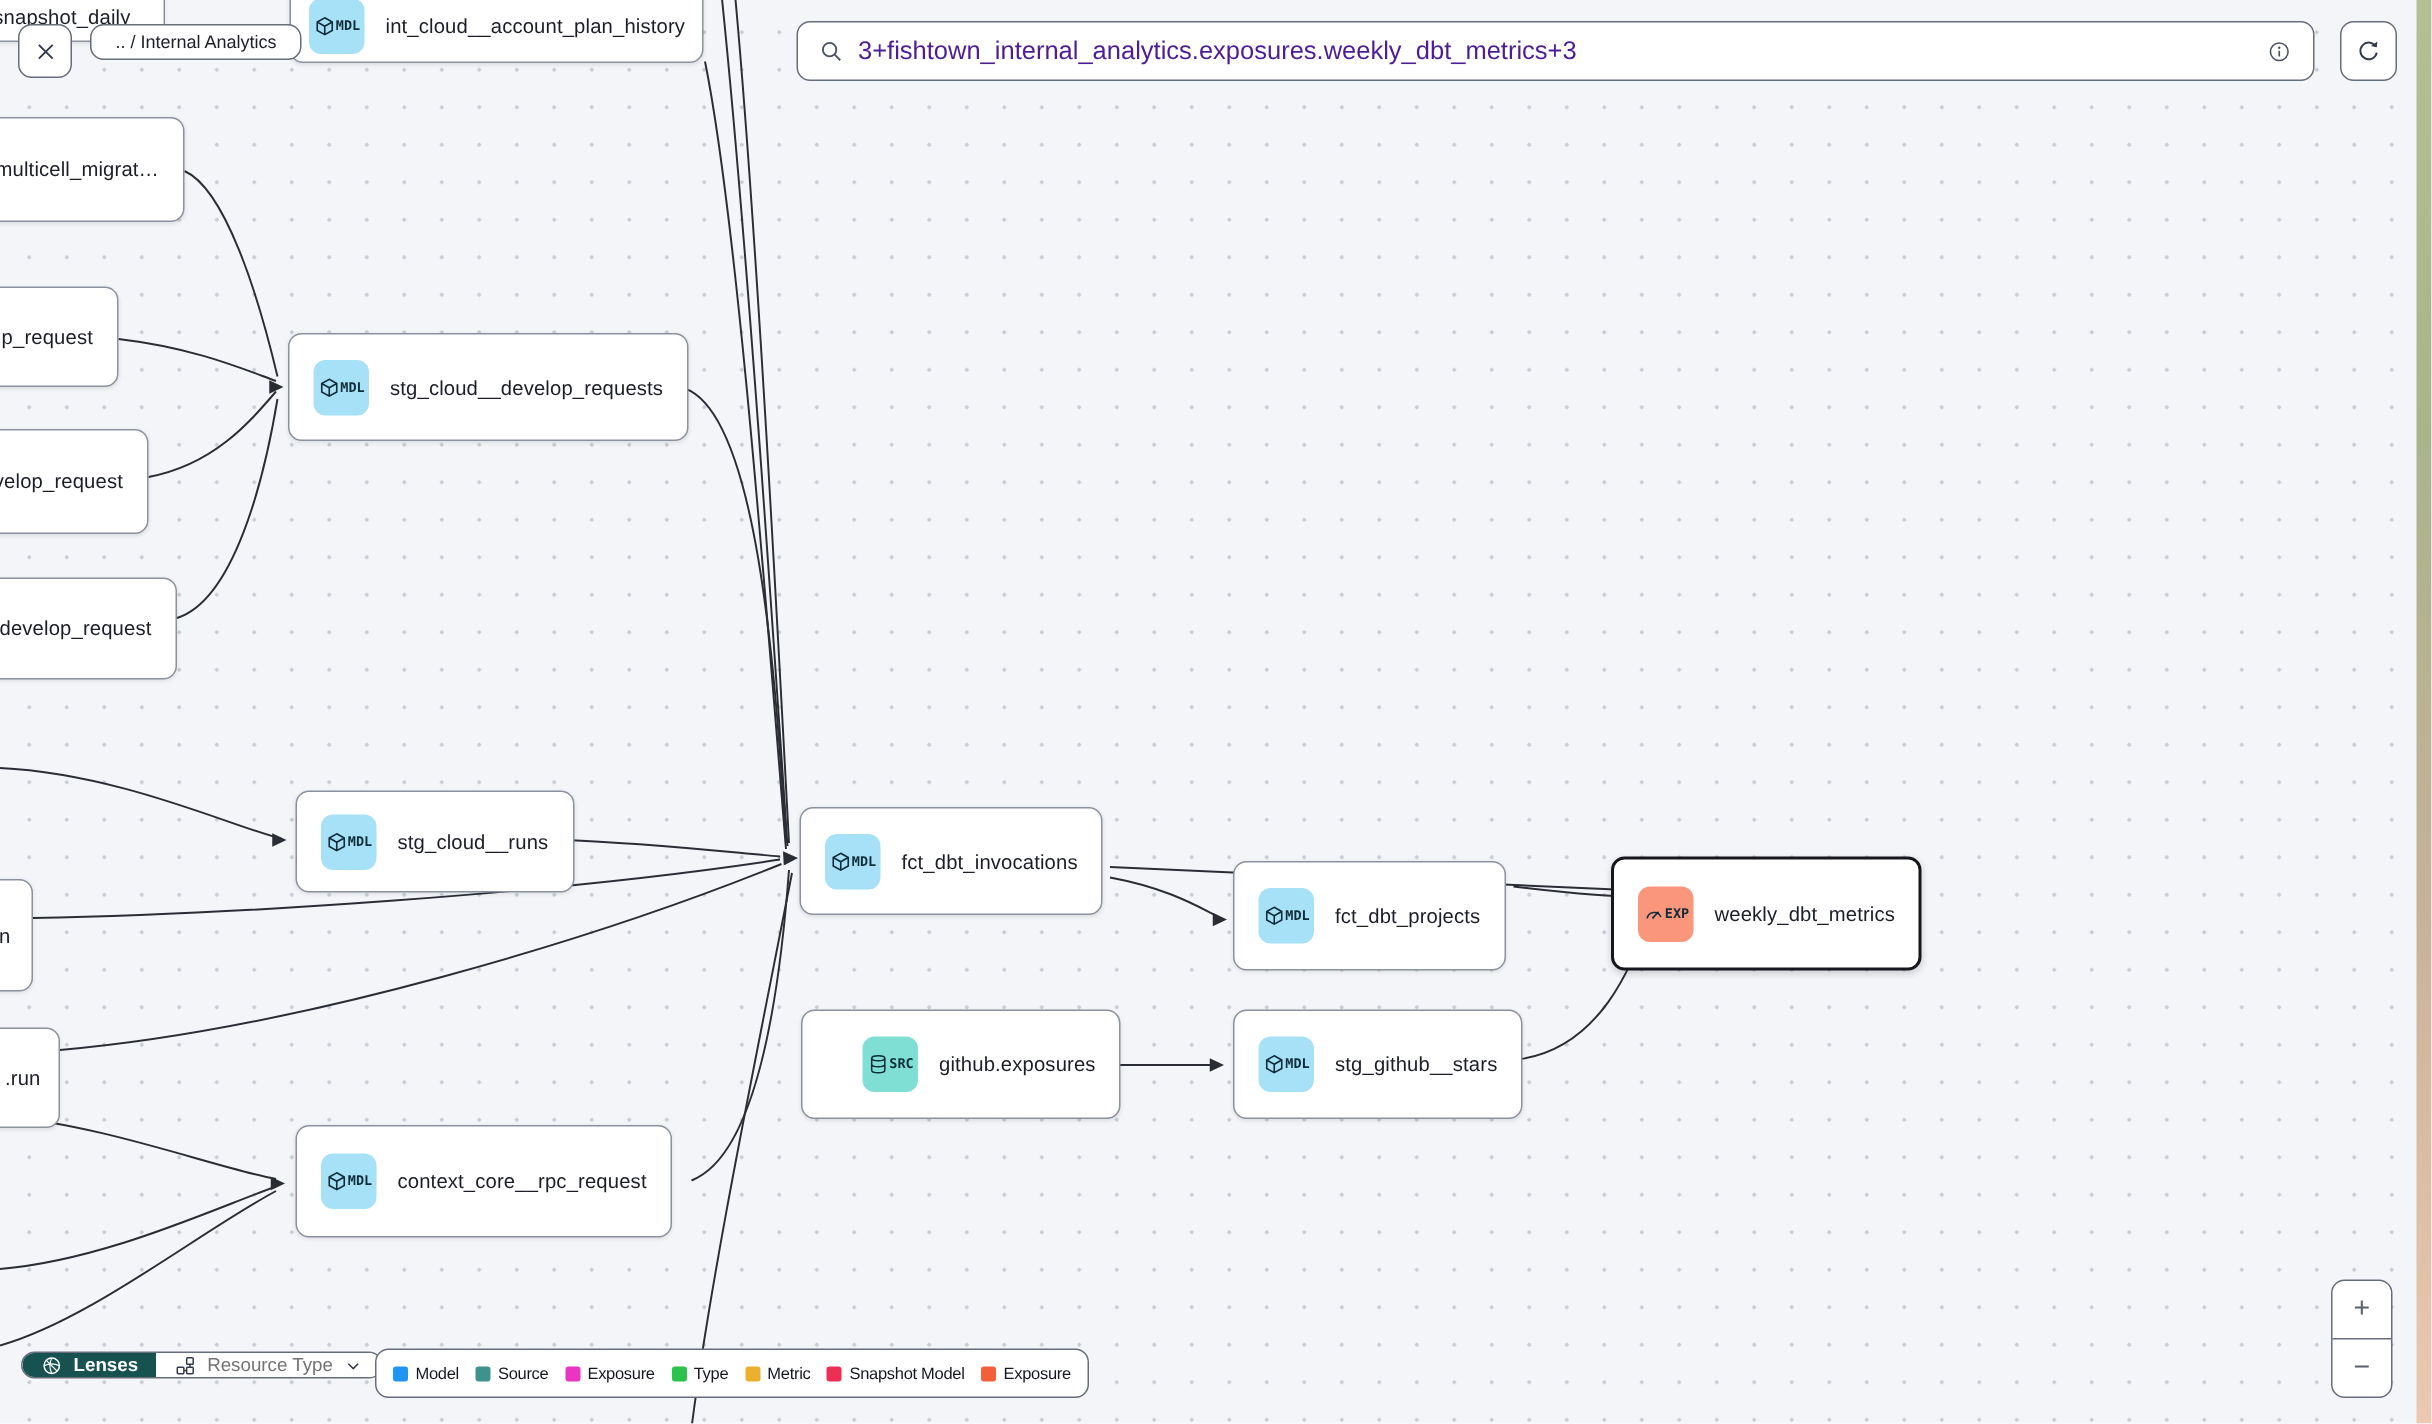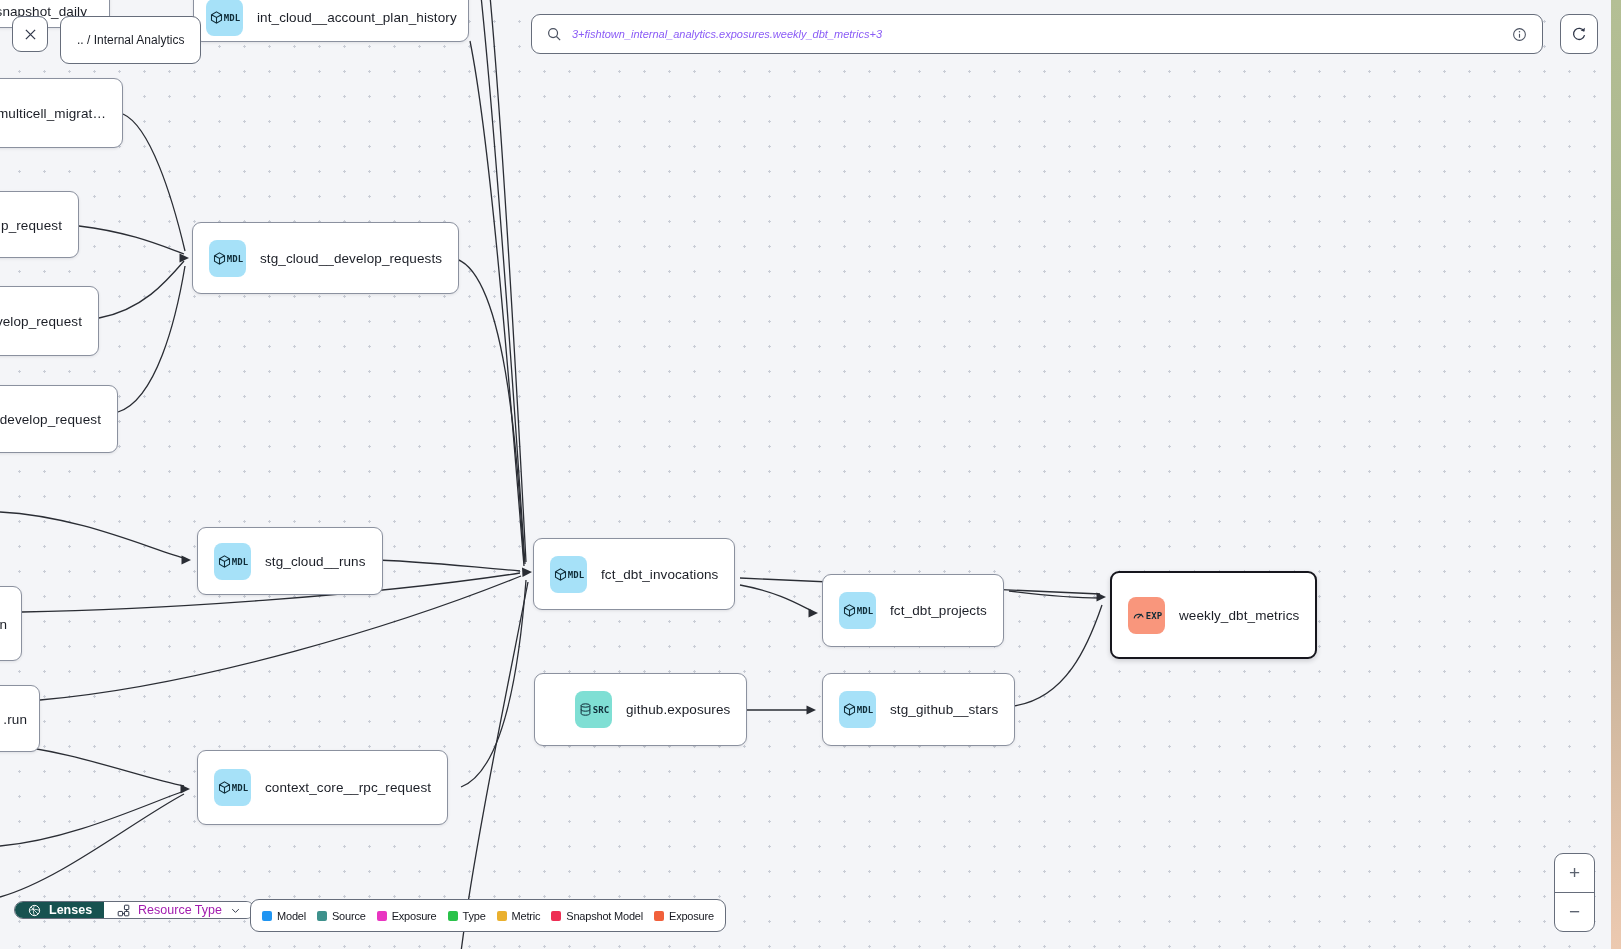--- a/index.html
+++ b/index.html
@@ -34,32 +34,32 @@
   .badge.source { background:#7fdfd4;margin-left:24px; }
   .badge.exposure { background:#f9967c; }
   .node .inner-bl { position:absolute; bottom:5px; left:12px; display:flex; align-items:center; gap:14px; }
   .node .inner-r  { position:absolute; top:50%; transform:translateY(-50%); right:16px; }
 
   .ctl {
     position:absolute; z-index:5; background:#fff; border:1px solid #666d7b; border-radius:9px;
     display:flex; align-items:center; justify-content:center; color:#3e4554;
   }
   .close-btn { left:12px; top:16px; width:36px; height:36px; }
-  .breadcrumb { left:60px; top:16px; height:48px; padding:0 16px; font-size:12px; color:#1b1e26; }
+  .breadcrumb { left:60px; top:16px; height:24px; padding:0 16px; font-size:12px; color:#1b1e26; }
   .searchbar { left:531px; top:14px; width:1012px; height:40px; justify-content:flex-start; padding:0 14px; gap:9px; }
-  .searchbar input { border:none; outline:none; flex:1; font-family:"Liberation Sans",sans-serif; font-size:11px; color:#8b5cf6; background:transparent;font-style:italic; }
+  .searchbar input { border:none; outline:none; flex:1; font-family:"Liberation Sans",sans-serif; font-size:17px; color:#4c1d95; background:transparent; }
   .searchbar .info { margin-left:auto; display:flex; }
   .refresh-btn { left:1560px; top:14px; width:38px; height:40px; }
   .zoomctl { left:1554px; top:853px; width:41px; height:79px; flex-direction:column; padding:0; z-index:5; }
   .zoomctl .zbtn { flex:1; width:100%; display:flex; align-items:center; justify-content:center; font-size:19px; color:#5c6370; }
   .zoomctl .zbtn:first-child { border-bottom:1px solid #666d7b; }
 
   .lenses-pill { left:14px; top:901px; height:18px; padding:0; overflow:hidden; z-index:5; }
   .lenses-seg { height:100%; display:flex; align-items:center; gap:7px; padding:0 12px; background:#175250; color:#fff; font-size:12.5px; font-weight:600; }
-  .rtype-seg { height:100%; display:flex; align-items:center; gap:7px; padding:0 12px; background:#fff; color:#a21caf; font-size:12.5px; }
+  .rtype-seg { height:100%; display:flex; align-items:center; gap:7px; padding:0 12px; background:#fff; color:#737373; font-size:12.5px; }
   .legend-pill { left:250px; top:899px; height:33px; padding:0 11px; gap:11px; z-index:5; }
   .legend-item { display:flex; align-items:center; gap:5px; font-size:11px; color:#16181f; letter-spacing:-.2px; white-space:nowrap; }
   .legend-swatch { width:10px; height:10px; border-radius:2px; flex:none; }
   .icon { display:flex; }
 </style>
 </head>
 <body>
 
 <div class="canvas">
 
@@ -168,21 +168,21 @@
   <div class="node" style="left:822px;top:574px;height:73px">
     <span class="badge model">
       <svg viewBox="0 0 24 24">
           <path d="M12 3 L20 7.5 V16.5 L12 21 L4 16.5 V7.5 Z M4 7.5 L12 12 L20 7.5 M12 12 V21" fill="none" stroke="currentColor" stroke-width="1.7"></path>
         </svg>
       <span class="tag">MDL</span>
     </span>
     <span class="label">fct_dbt_projects</span>
   </div>
 
-  <div class="node selected" style="left:1110px;top:571px;height:88px">
+  <div class="node selected" style="left:1074px;top:571px;height:76px">
     <span class="badge exposure">
       <svg viewBox="0 0 24 24">
           <path d="M5 16.5 a7.6 7.6 0 0 1 14.6 -1.5" fill="none" stroke="currentColor" stroke-width="1.7"></path>
           <path d="M11.5 15.5 L17 9.5" stroke="currentColor" stroke-width="1.7"></path>
           <circle cx="11.3" cy="15.6" r="1.1" fill="currentColor"></circle>
         </svg>
       <span class="tag">EXP</span>
     </span>
     <span class="label">weekly_dbt_metrics</span>
   </div>

